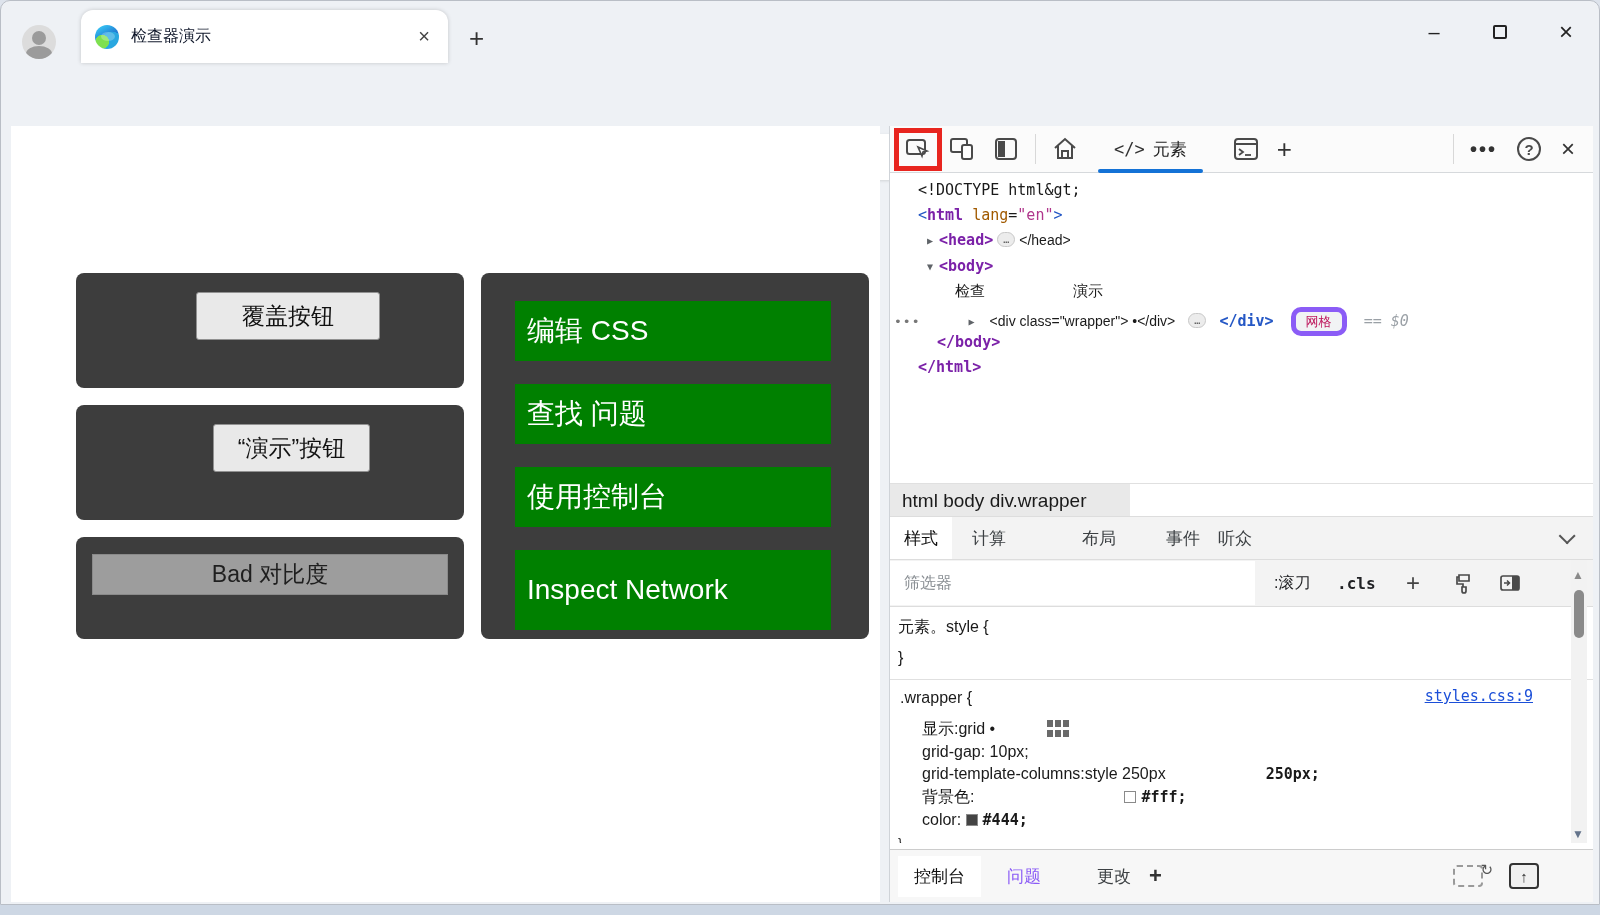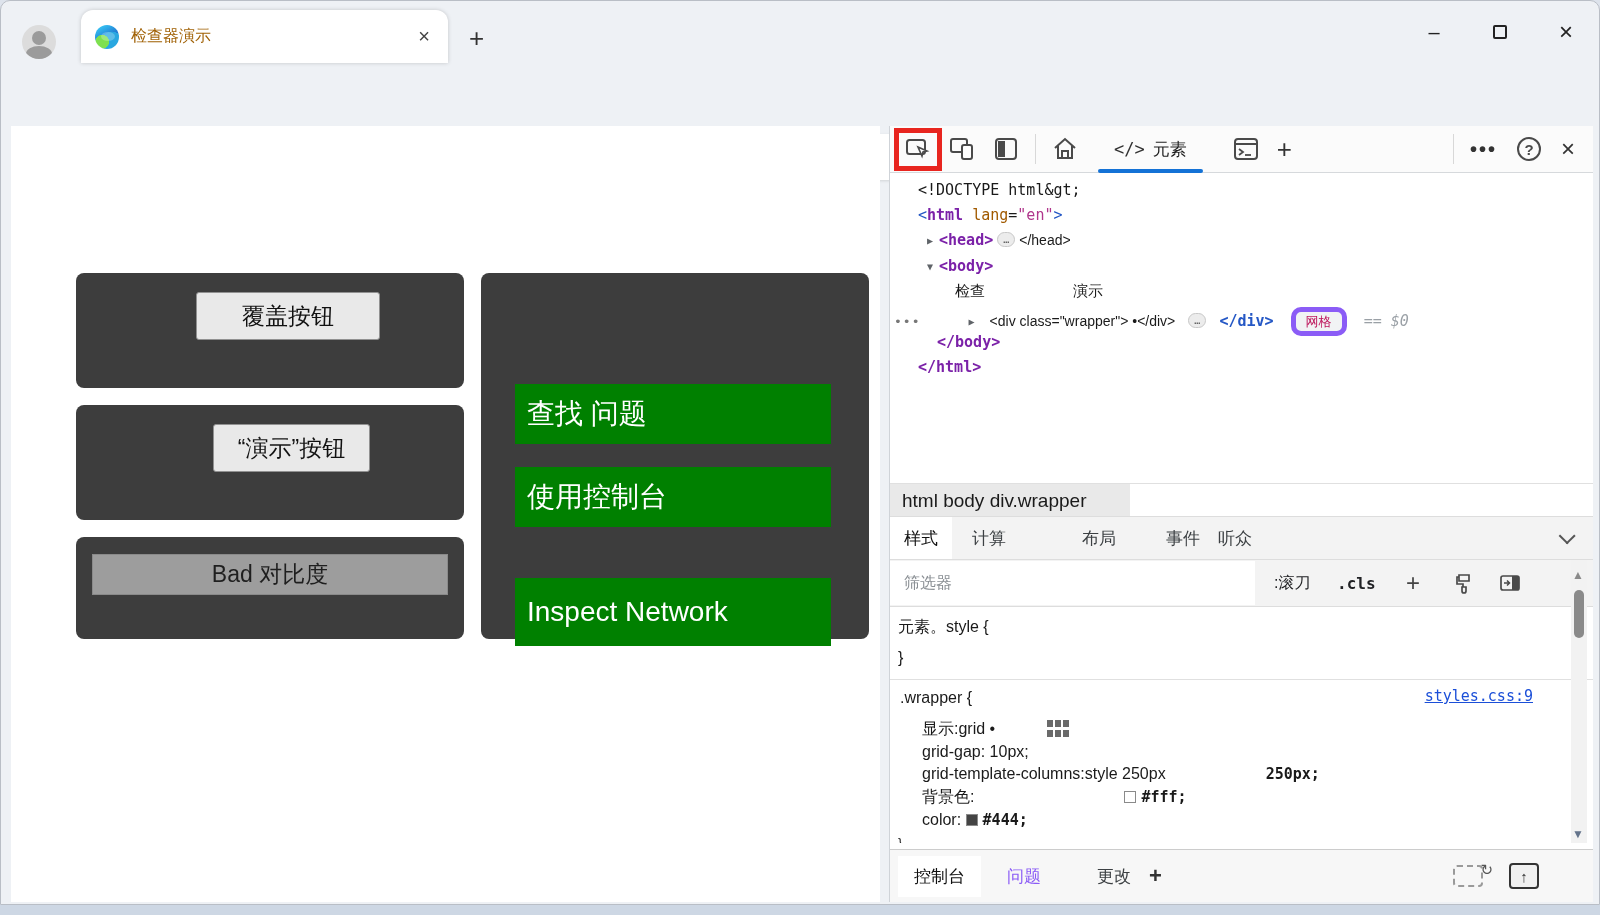--- a/index.html
+++ b/index.html
@@ -8,21 +8,21 @@
   .window { position:absolute; left:0; top:0; width:1600px; height:905px; background:#eef1f5; border:1px solid #b9bec6; border-radius:10px 10px 0 0; }
 
   
   .tabbar { position:absolute; left:0; top:0; width:100%; height:62px; }
   .avatar { position:absolute; left:21px; top:24px; width:34px; height:34px; border-radius:50%; background:#dcdcdc; overflow:hidden; }
   .avatar .head { position:absolute; left:10px; top:6px; width:14px; height:14px; border-radius:50%; background:#9b9b9b; }
   .avatar .bust { position:absolute; left:4px; top:21px; width:26px; height:16px; border-radius:50% 50% 0 0; background:#9b9b9b; }
   .tab { position:absolute; left:80px; top:9px; width:367px; height:53px; background:#fff; border-radius:12px 12px 0 0; box-shadow:0 0 4px rgba(0,0,0,.18); display:flex; align-items:center; padding:0 14px; }
   .edge-logo { width:24px; height:24px; border-radius:50%; background:radial-gradient(circle at 30% 70%, #7ee04f 0 28%, transparent 30%), radial-gradient(circle at 70% 75%, #29a7e0 0 45%, transparent 47%), linear-gradient(150deg,#37c6f4 10%, #1e74d0 55%, #174fb0 90%); position:relative; }
   .edge-logo:after{ content:""; position:absolute; left:6px; top:7px; width:14px; height:9px; border-radius:50%; background:rgba(255,255,255,.25); }
-  .tab-title { margin-left:12px; font-size:16px; color:#a16207; flex:1; white-space:nowrap; overflow:hidden; }
+  .tab-title { margin-left:12px; font-size:16px; color:#0f172a; flex:1; white-space:nowrap; overflow:hidden; }
   .tab-close { font-size:20px; color:#444; padding:0 4px; cursor:default; }
   .newtab { position:absolute; left:468px; top:22px; font-size:26px; font-weight:300; color:#333; }
   .wincontrols { position:absolute; right:0; top:0; height:62px; display:flex; align-items:center; }
   .winbtn { width:66px; height:62px; display:flex; align-items:center; justify-content:center; color:#222; font-size:20px; }
   .winbtn .maxbox { width:14px; height:14px; border:2px solid #222; border-radius:2px; display:inline-block; }
 
   .navbar { position:absolute; left:0; top:62px; width:100%; height:63px; }
   .navicon { position:absolute; top:78px; width:28px; height:28px; color:#222; }
   .omnibox { position:absolute; left:158px; top:71px; width:1332px; height:46px; background:#fff; border-radius:23px; box-shadow:0 1px 3px rgba(0,0,0,.12); display:flex; align-items:center; padding:0 16px; }
   .url { font-size:18px; margin-left:16px; flex:1; white-space:nowrap; overflow:hidden; }
@@ -191,23 +191,24 @@
         <div class="btn-light" style="left:120px; top:19px; width:184px; height:48px;">覆盖按钮</div>
       </div>
       <div class="darkbox" style="left:65px; top:279px; width:388px; height:115px;">
         <div class="btn-light" style="left:137px; top:19px; width:157px; height:48px;">“演示”按钮</div>
       </div>
       <div class="darkbox" style="left:65px; top:411px; width:388px; height:102px;">
         <div class="btn-bad" style="left:16px; top:17px; width:356px; height:41px;">Bad 对比度</div>
       </div>
 
       <div class="darkbox" style="left:470px; top:147px; width:388px; height:366px;">
+        <div class="btn-green" style="top:28px;">编辑 CSS</div>
         <div class="btn-green" style="top:111px;">查找 问题</div>
         <div class="btn-green" style="top:194px;">使用控制台</div>
-        <div class="btn-green" style="top:277px; height:68px;margin-top:28px;">Inspect Network</div>
+        <div class="btn-green" style="top:277px; height:80px;">Inspect Network</div>
       </div>
     </div>
 
     <div class="devtools">
 
       <div class="dt-toolbar">
         <div class="red-annot"></div>
         <div class="dt-ic" style="margin-left:13px;">
           <svg viewBox="0 0 30 30" width="30" height="30">
               <rect x="4" y="6" width="18" height="14" rx="2.5" stroke="#4a4a4a" stroke-width="2" fill="none"></rect>

